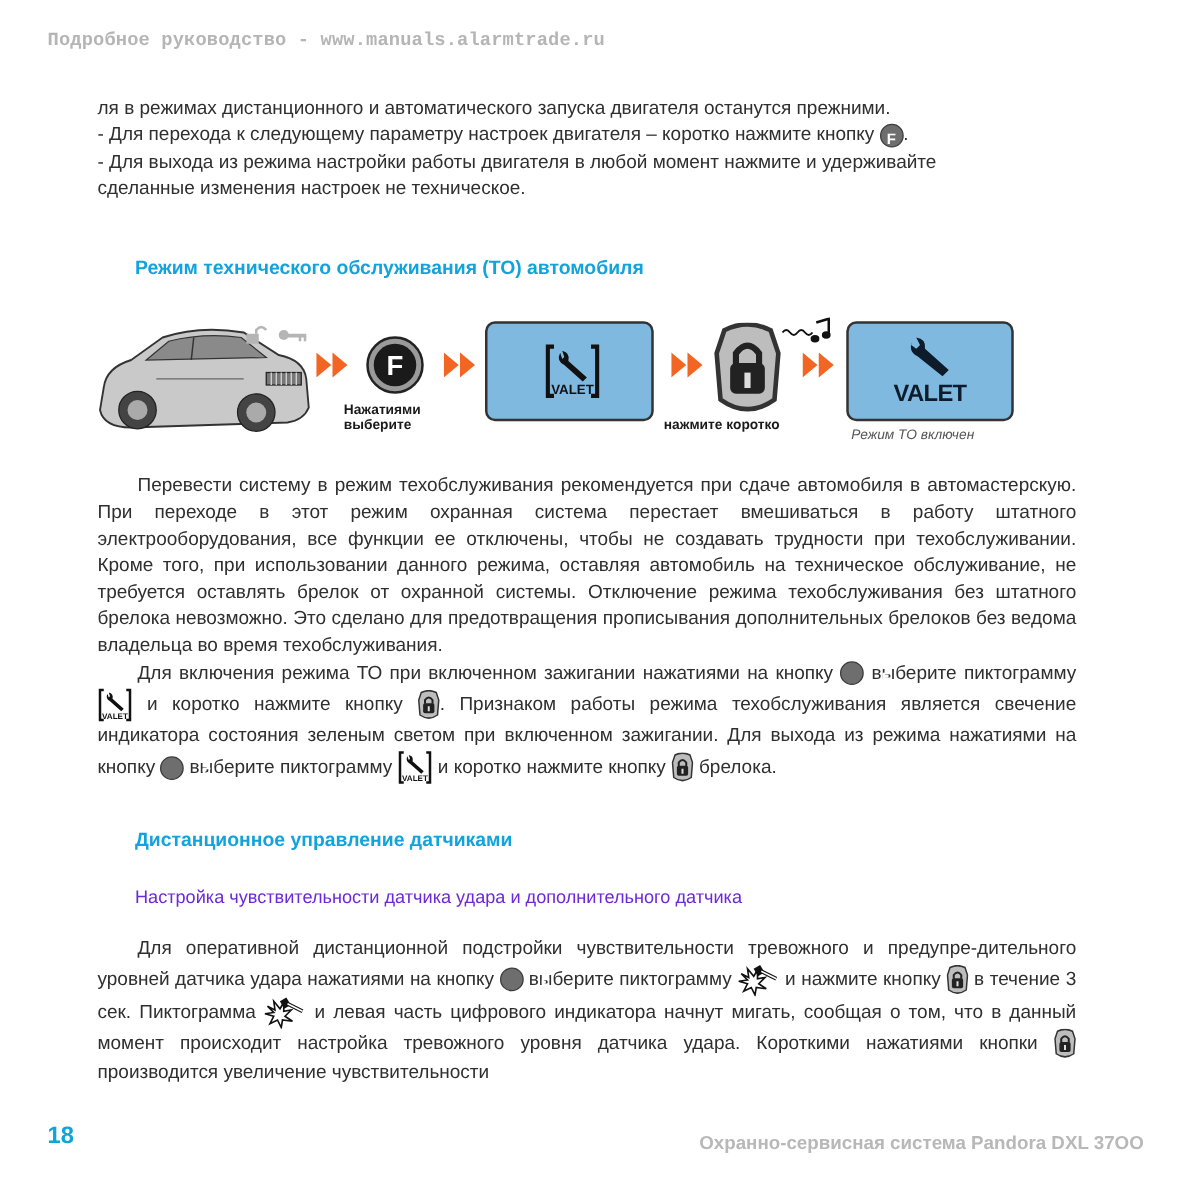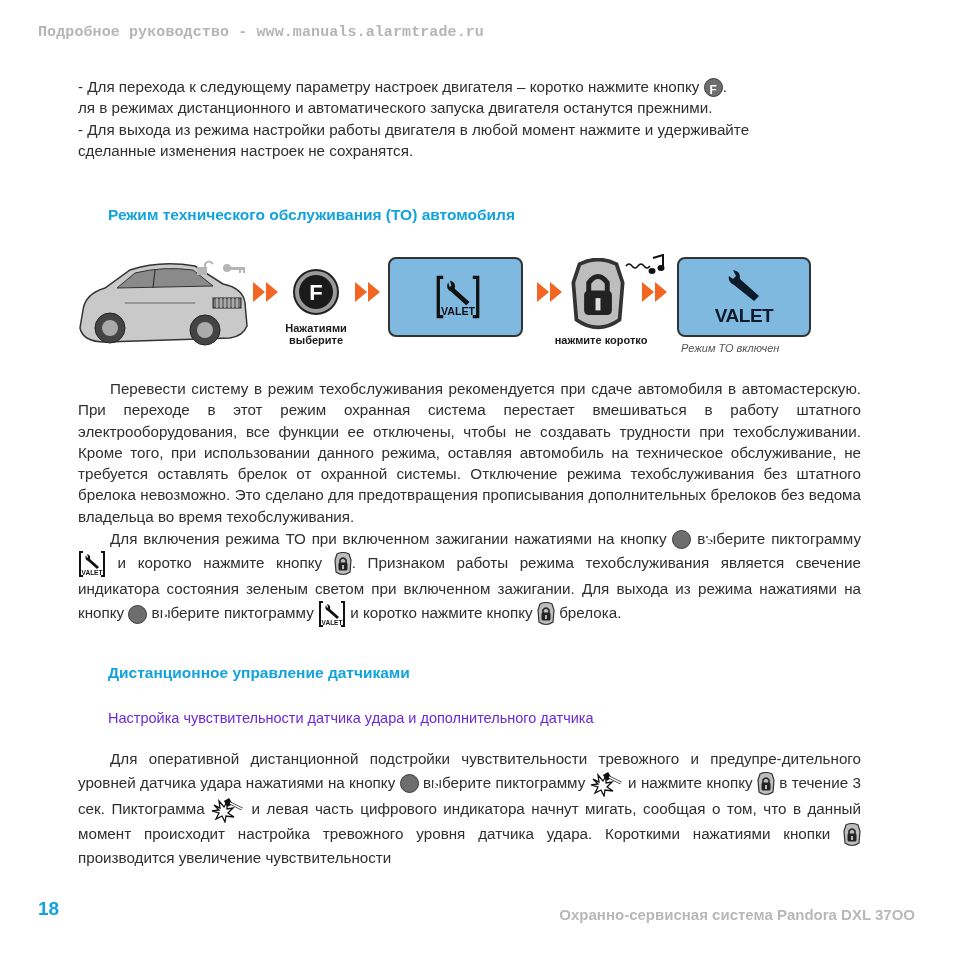--- a/index.html
+++ b/index.html
@@ -20,21 +20,21 @@
   .ico { display: inline-block; vertical-align: middle; position: relative; }
   .ico-f { width: 19px; height: 19px; border-radius: 50%; background: #6e6e6e; border: 1px solid #3a3a3a; box-sizing: border-box; }
   .ico-f::after { content: "F"; position: absolute; left: 0; right: 0; top: 1px; text-align: center; color: #fff; font-weight: bold; font-size: 12px; font-family: "Liberation Sans", sans-serif; }
   .ico-lock { width: 18px; height: 24px; }
   .ico-valet { width: 28px; height: 28px; }
   .ico-shock { width: 34px; height: 26px; }
 
   
   .diagram { left: 75px; top: 250px; width: 740px; height: 110px; }
   .d-blue { position: absolute; background: #7fb9e0; border: 2px solid #333; border-radius: 8px; box-sizing: border-box; }
-  .d-label { position: absolute; font-weight: bold; font-size: 11px; color: #1a1a1a; text-align: center; line-height: 12px; }
+  .d-label { position: absolute; font-weight: bold; font-size: 11px; color: #1a1a1a; line-height: 12px; }
   .d-italic { position: absolute; font-style: italic; font-size: 11px; color: #555; }
 </style>
 </head>
 <body>
 
 <svg width="0" height="0" style="position:absolute">
   <defs>
     <symbol id="sym-lock" viewBox="0 0 18 24">
       <path d="M3 2 Q9 -1 15 2 L17 8 L16 20 Q9 25 2 20 L1 8 Z" fill="#bdbdbd" stroke="#333" stroke-width="1.2"></path>
       <path d="M6 11 V8 Q9 4 12 8 V11" fill="none" stroke="#222" stroke-width="1.6"></path>
@@ -55,24 +55,24 @@
     <symbol id="sym-arrows" viewBox="0 0 30 24">
       <polygon points="0,2 12,12 0,22" fill="#f26522"></polygon>
       <polygon points="13,2 25,12 13,22" fill="#f26522"></polygon>
     </symbol>
   </defs>
 </svg>
 
 <div class="abs header">Подробное руководство - www.manuals.alarmtrade.ru</div>
 
 <div class="abs txt" style="top:76px;">
+  <p class="para">ля в режимах дистанционного и автоматического  запуска двигателя останутся прежними.</p>
   <p class="para"><span>- Для перехода к следующему параметру настроек двигателя – коротко нажмите кнопку</span>&nbsp;<span class="ico ico-f"></span><span>.</span></p>
-  <p class="para">ля в режимах дистанционного и автоматического  запуска двигателя останутся прежними.</p>
   <p class="para">- Для выхода из режима настройки работы двигателя в любой момент нажмите и удерживайте</p>
-  <p class="para">сделанные изменения настроек не сохранятся.</p>
+  <p class="para">сделанные изменения настроек не техническое.</p>
 </div>
 
 <div class="abs h-blue" style="left:108px; top:206px;">Режим технического обслуживания (ТО) автомобиля</div>
 
 <div class="abs diagram">
 
   <svg class="abs" style="left:0; top:8px;" width="175" height="92" viewBox="0 0 175 92">
     <path d="M8 52 Q10 36 30 30 L55 12 Q85 2 120 8 L148 26 Q168 30 170 45 L172 68 Q168 78 155 80 L30 84 Q8 84 5 70 Z" fill="#c9c9c9" stroke="#333" stroke-width="1.5"></path>
     <path d="M42 30 L60 15 Q88 8 118 12 L138 28 Z" fill="#8a8a8a" stroke="#333" stroke-width="1"></path>
     <line x1="80" y1="12" x2="78" y2="30" stroke="#333" stroke-width="1.2"></line>

